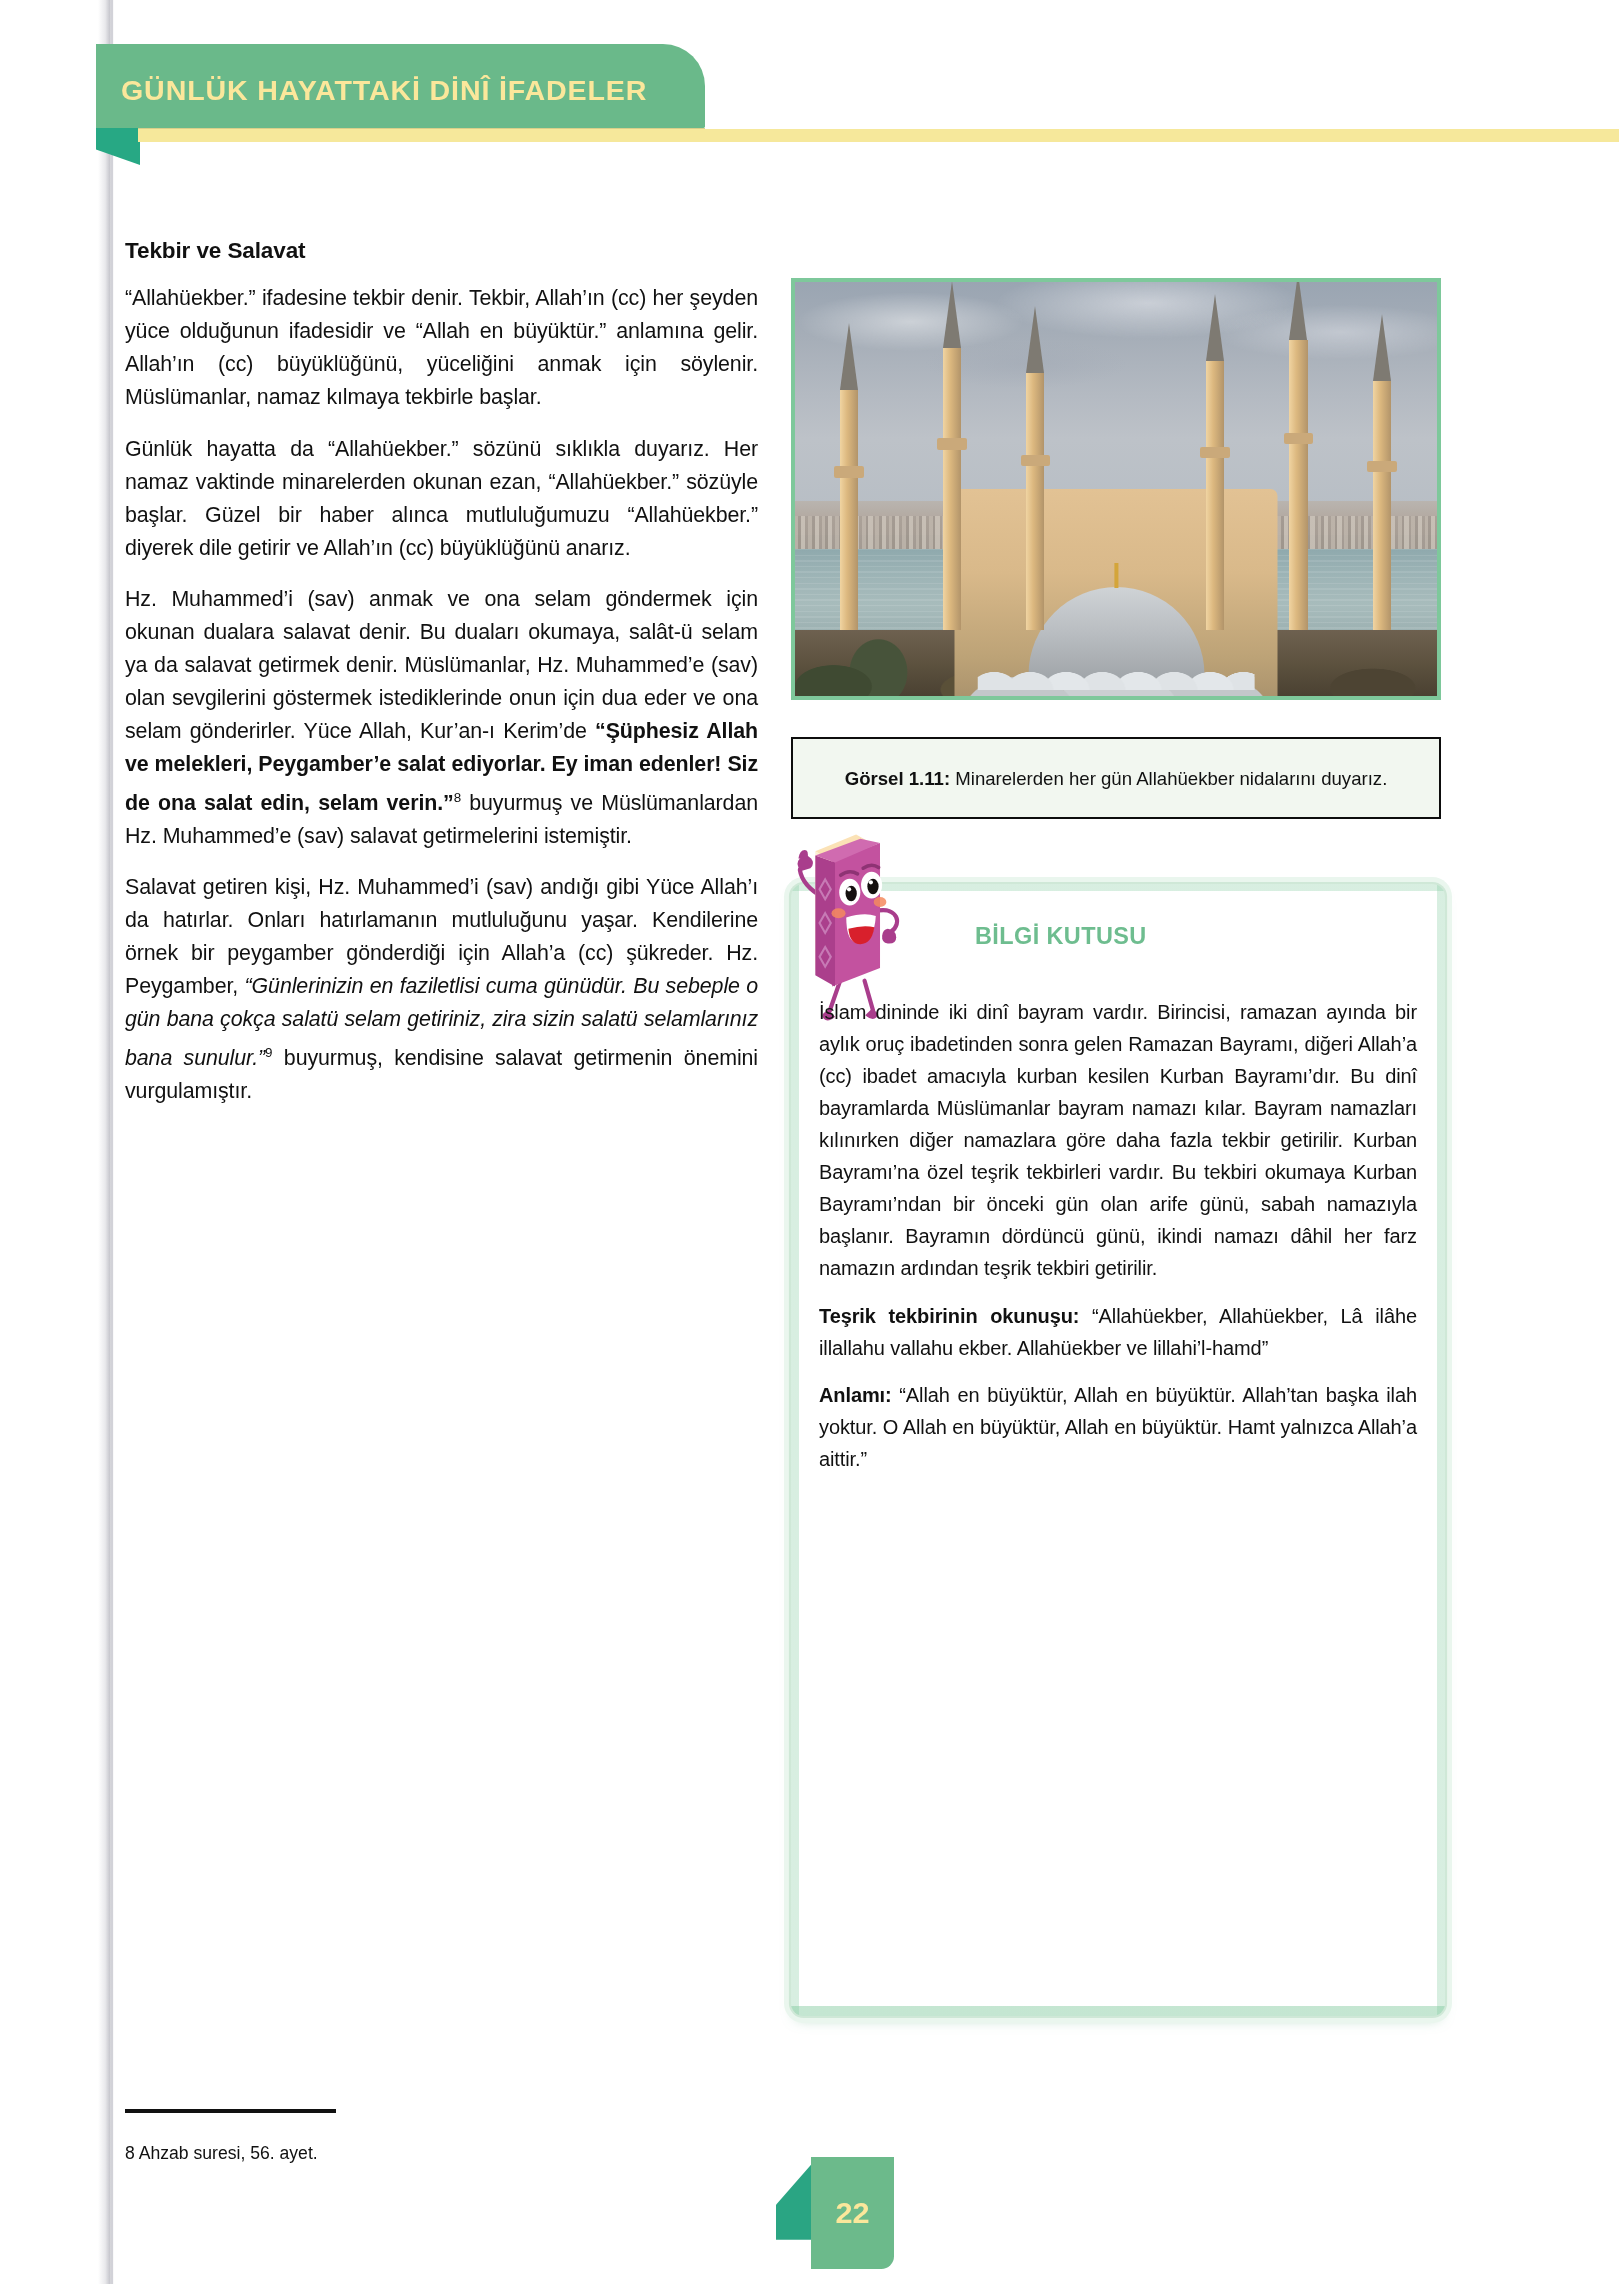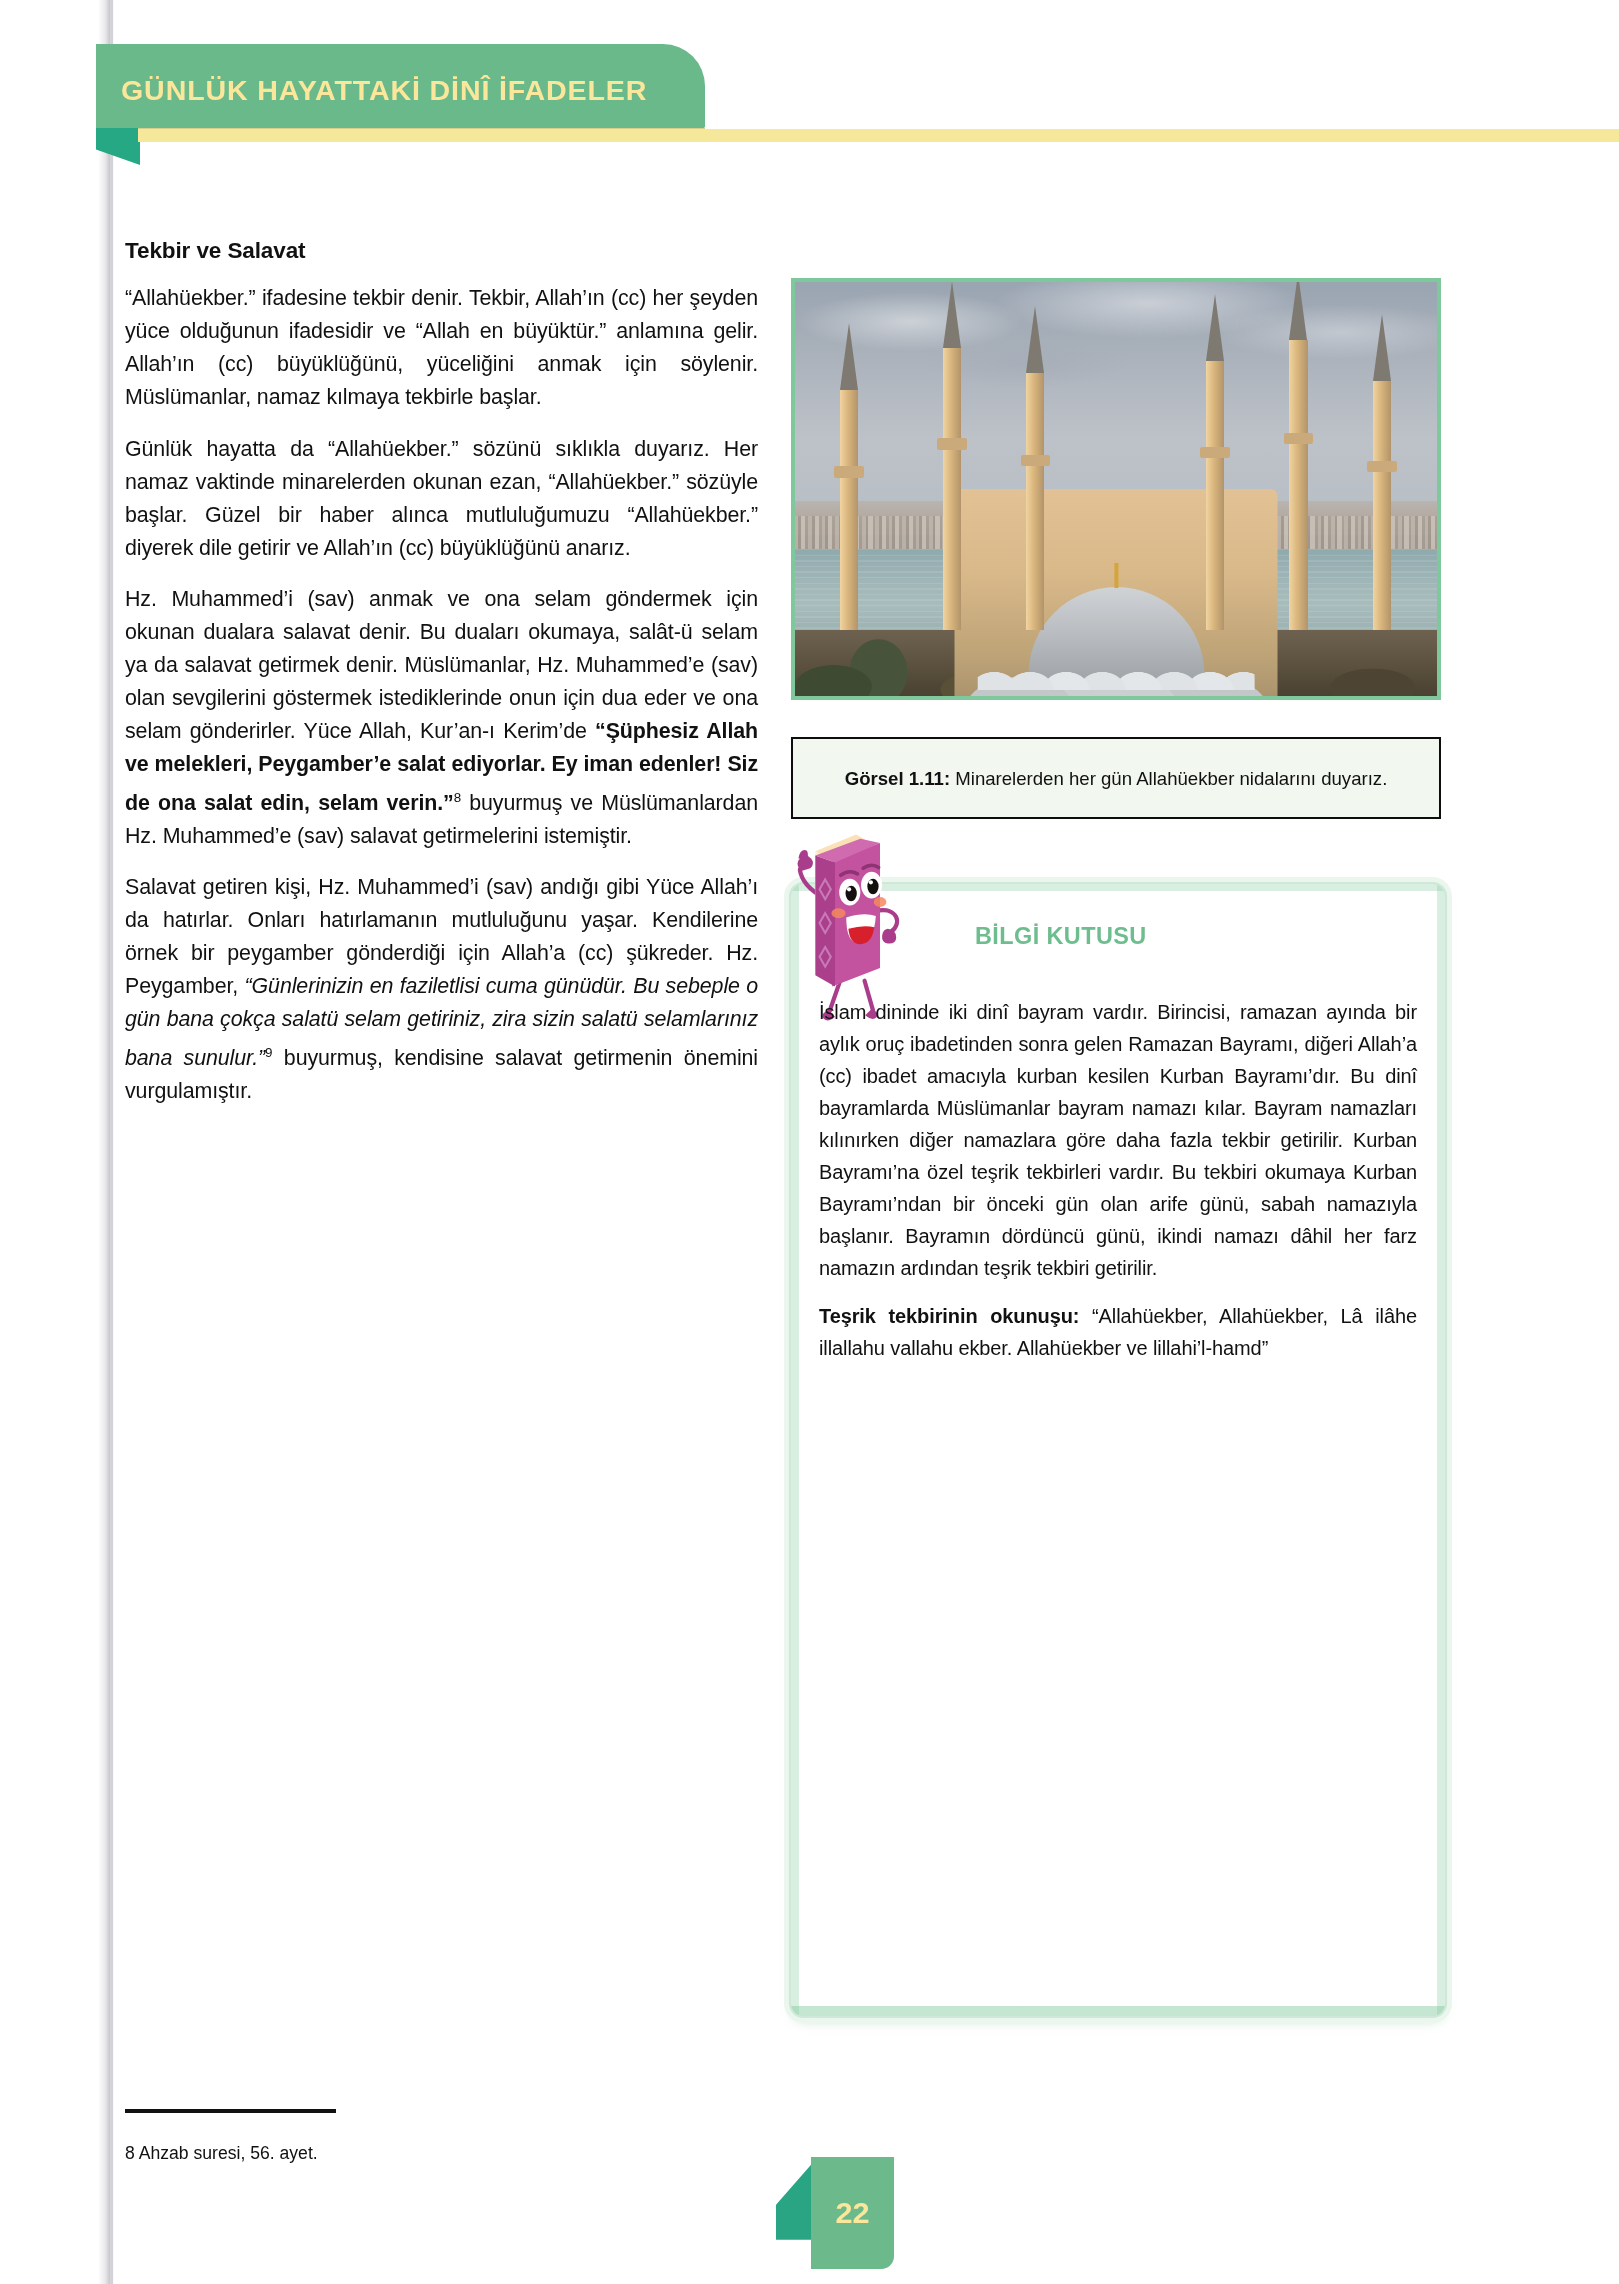--- a/index.html
+++ b/index.html
@@ -380,20 +380,21 @@
       <path d="M104 140 q26 -8 42 -2 q-2 36 -24 38 q-18 1 -18 -36 z" fill="#ffffff"></path>
       <path d="M107 156 q22 -6 37 -2 q-4 24 -20 24 q-15 0 -17 -22 z" fill="#d8202c"></path>
     </svg>
   </div>
 
   <div class="bilgi-title">BİLGİ KUTUSU</div>
 
   <div class="bilgi-content">
     <p>İslam dininde iki dinî bayram vardır. Birincisi, ramazan ayında bir aylık oruç ibadetinden sonra gelen Ramazan Bayramı, diğeri Allah’a (cc) ibadet amacıyla kurban kesilen Kurban Bayramı’dır. Bu dinî bayramlarda Müslümanlar bayram namazı kılar. Bayram namazları kılınırken diğer namazlara göre daha fazla tekbir getirilir. Kurban Bayramı’na özel teşrik tekbirleri vardır. Bu tekbiri okumaya Kurban Bayramı’ndan bir önceki gün olan arife günü, sabah namazıyla başlanır. Bayramın dördüncü günü, ikindi namazı dâhil her farz namazın ardından teşrik tekbiri getirilir.</p>
     <p><b>Teşrik tekbirinin okunuşu:</b><span> “Allahüekber, Allahüekber, Lâ ilâhe illallahu vallahu ekber. Allahüekber ve lillahi’l-hamd”</span></p>
+    <p><b>Anlamı:</b><span> “Allah en büyüktür, Allah en büyüktür. Allah’tan başka ilah yoktur. O Allah en büyüktür, Allah en büyüktür. Hamt yalnızca Allah’a aittir.”</span></p>
   </div>
 </div>
 
 <div class="footnotes">
   <div class="fn-rule"></div>
   <div class="fn-line">8  Ahzab suresi, 56. ayet.</div>
 </div>
 
 <div class="pagenum-wrap">
   <div class="ribbon-tail"></div>

